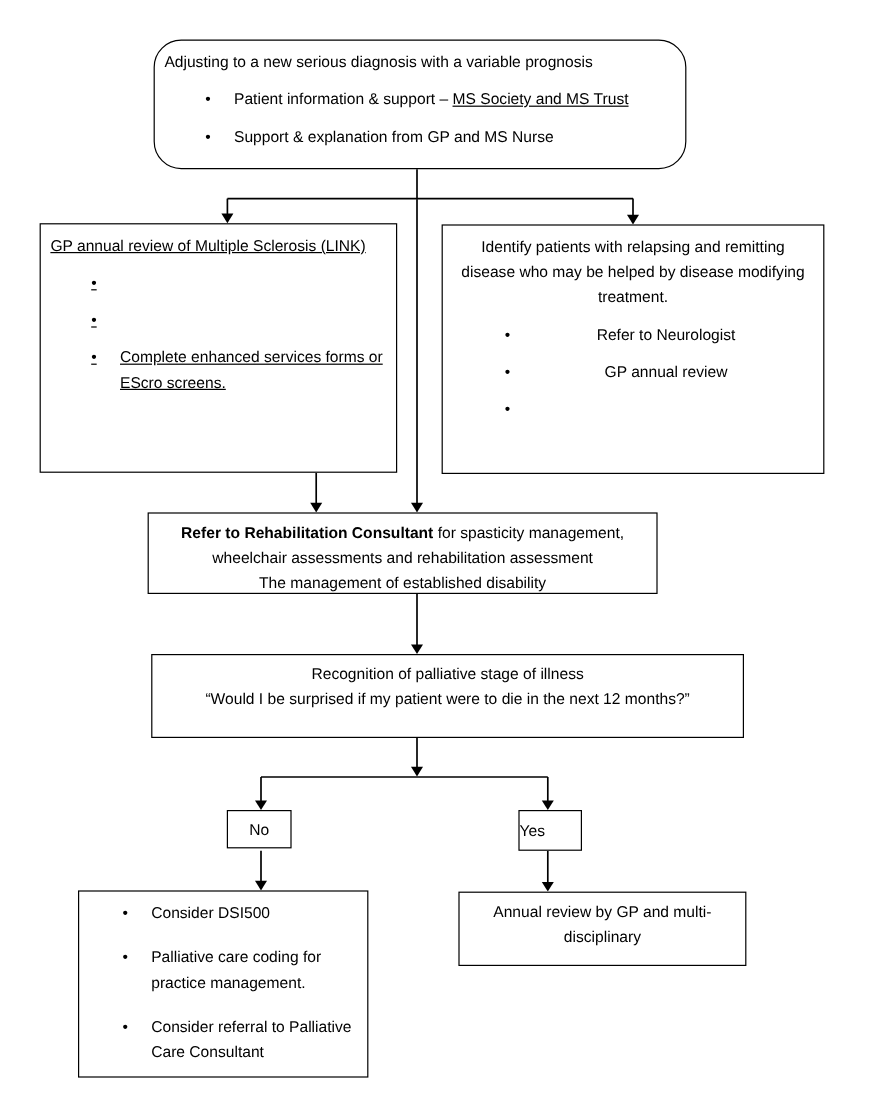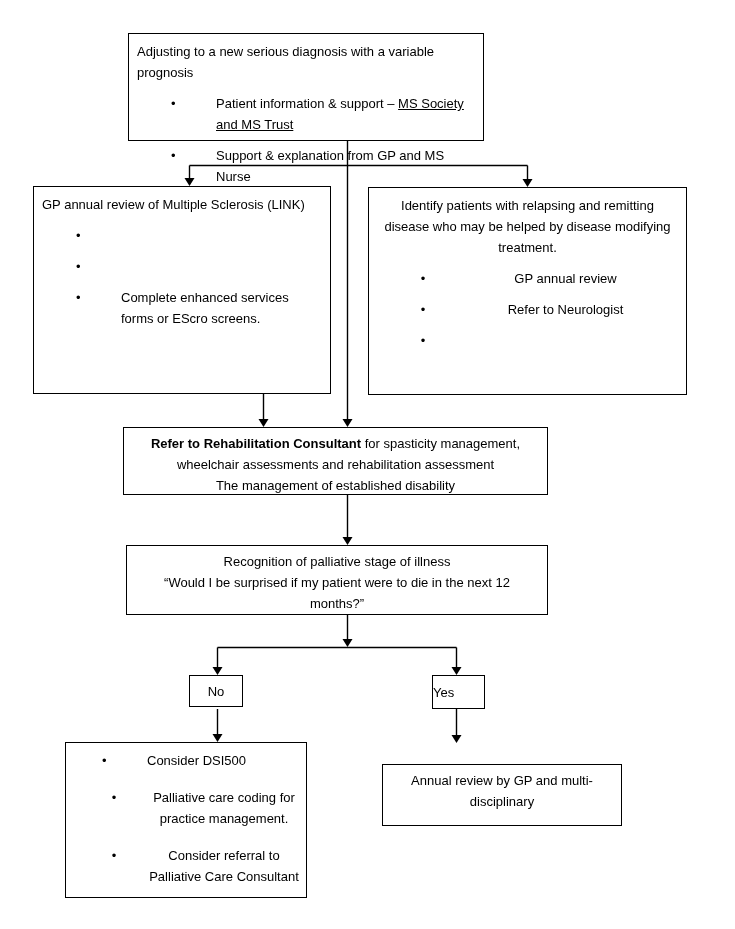--- a/index.html
+++ b/index.html
@@ -22,45 +22,44 @@
     border: 1.5px solid #000000;
     background: #ffffff;
     box-sizing: border-box;
   }
   .pad { padding: 7px 8px; }
   .box-title { margin-bottom: 1px; }
   .bullet {
     display: flex;
     margin-top: 10px;
     padding-left: 34px;
-    gap: 21px;
   }
   .bullet-dot {
     flex: 0 0 24px;
     width: 24px;
   }
   .bullet-dot::before { content: "\2022"; }
   .btext { flex: 1; padding-right: 3px; }
   .center { text-align: center; }
   .bold { font-weight: bold; }
   .link-underline { text-decoration: underline; }
 
-  #box-adjusting   { left: 128px; top: 33px;  width: 356px; height: 108px; }
-  #box-gp-review   { left: 33px;  top: 186px; width: 298px; height: 208px; }
+  #box-adjusting   { left: 128px; top: 33px;  width: 444px; height: 108px; border-radius: 23px; }
+  #box-gp-review   { left: 33px;  top: 186px; width: 298px; height: 208px; text-decoration: underline; }
   #box-identify    { left: 368px; top: 187px; width: 319px; height: 208px; text-align: center; }
   #box-management  { left: 123px; top: 427px; width: 425px; height: 68px; padding: 5px 10px; }
-  #box-palliative  { left: 126px; top: 545px; width: 422px; height: 70px; padding: 5px 14px; }
+  #box-palliative  { left: 126px; top: 545px; width: 494px; height: 70px; padding: 5px 14px; }
   #box-no  { left: 189px; top: 675px; width: 54px; height: 32px;
              display: flex; align-items: center; justify-content: center; }
   #box-yes { left: 432px; top: 675px; width: 53px; height: 34px;
              display: flex; align-items: center; justify-content: flex-start; }
   #box-no-outcome  { left: 65px;  top: 742px; width: 242px; height: 156px; padding: 7px 2px 3px 2px; }
   #box-no-outcome .bullet { margin-top: 0; }
-  #box-no-outcome .bullet + .bullet { margin-top: 16px; text-align: center; }
-  #box-yes-outcome { left: 382px; top: 764px; width: 240px; height: 62px; padding: 5px 14px; }
+  #box-no-outcome .bullet + .bullet { margin-top: 16px; }
+  #box-yes-outcome { left: 382px; top: 743px; width: 240px; height: 62px; padding: 5px 14px; }
 
   .connectors {
     position: absolute;
     left: 0; top: 0;
     width: 735px; height: 929px;
   }
   .connectors line { stroke: #000000; stroke-width: 1.4; }
   .connectors polygon { fill: #000000; }
 </style>
 </head>
@@ -117,25 +116,25 @@
     <div class="bullet">
       <span class="bullet-dot"></span>
       <span class="btext">Complete enhanced services forms or EScro screens.</span>
     </div>
   </div>
 
   <div class="box pad" id="box-identify">
     <div class="box-title">Identify patients with relapsing and remitting disease who may be helped by disease modifying treatment.</div>
     <div class="bullet">
       <span class="bullet-dot"></span>
-      <span class="btext">GP annual review</span>
+      <span class="btext">Refer to Neurologist</span>
     </div>
     <div class="bullet">
       <span class="bullet-dot"></span>
-      <span class="btext">Refer to Neurologist</span>
+      <span class="btext">GP annual review</span>
     </div>
     <div class="bullet">
       <span class="bullet-dot"></span>
     </div>
   </div>
 
   <div class="box center" id="box-management">
     <div><span class="bold">Refer to Rehabilitation Consultant</span><span> for spasticity management, wheelchair assessments and rehabilitation assessment</span></div>
     <div>The management of established disability</div>
   </div>

